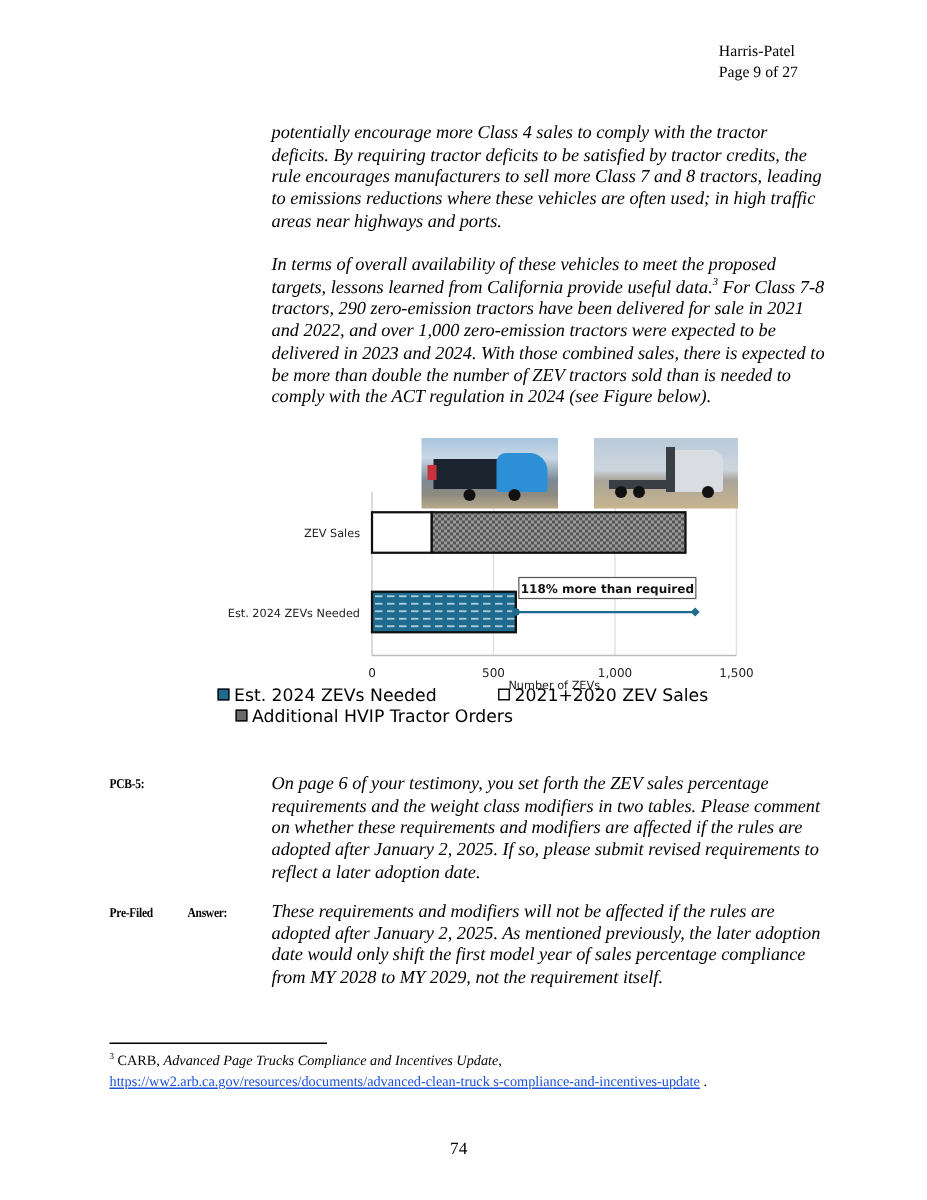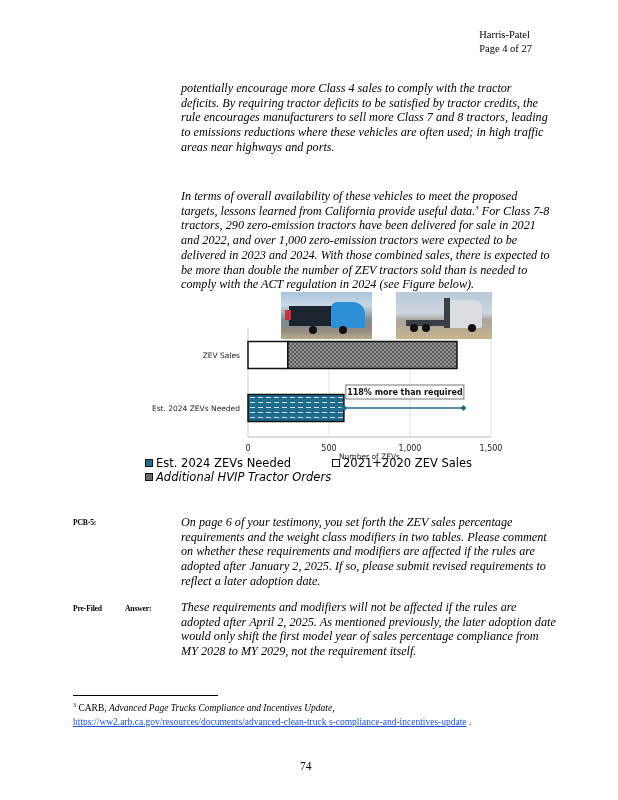--- a/index.html
+++ b/index.html
@@ -4,21 +4,21 @@
 <style>
   html, body { margin: 0; padding: 0; background: #ffffff; }
   body { width: 618px; height: 800px; position: relative; overflow: hidden;
          font-family: "Liberation Serif", serif; color: #000; }
   .abs { position: absolute; }
   .header { right: 86px; top: 28px; text-align: left; font-size: 10.5px; line-height: 14px; }
   .para { left: 181px; width: 370px; font-size: 12.2px; line-height: 14.7px; font-style: italic; }
   .para p { margin: 0; }
   .para sup { font-size: 7px; vertical-align: super; line-height: 0; }
   #p1 { top: 81px; }
-  #p2 { top: 169px; margin-top: 20px; }
+  #p2 { top: 169px; }
   .label-small { font-size: 9px; font-weight: bold; letter-spacing: -0.2px; transform: scaleX(0.85); transform-origin: left; }
   #pcb-label { left: 73px; top: 517px; }
   #prefiled-label { left: 73px; top: 603px; }
   #answer-label { left: 125px; top: 603px; }
   #pcb-text { top: 515px; left: 181px; width: 375px; }
   #answer-text { top: 600px; left: 181px; width: 375px; }
   .footrule { left: 73px; top: 695px; width: 145px; height: 1px; background: #000; }
   .footnote { left: 73px; top: 701px; font-size: 9.5px; line-height: 14px; }
   .footnote sup { font-size: 6px; vertical-align: super; line-height: 0; }
   .footnote a { color: #1a4fd6; text-decoration: underline; }
@@ -28,21 +28,21 @@
   .photo { position: absolute; overflow: hidden; }
   .legend { left: 145px; top: 457px; font-family: "DejaVu Sans", sans-serif; font-size: 11.5px; line-height: 13px; }
   .legend .item { position: absolute; white-space: nowrap; }
   .legend .sw { display: inline-block; width: 8px; height: 8px; margin-right: 3px; vertical-align: 0px; border: 1px solid #111; box-sizing: border-box; }
 </style>
 </head>
 <body>
 
 <div class="abs header">
   <div>Harris-Patel</div>
-  <div>Page 4 of 27</div>
+  <div>Page 9 of 27</div>
 </div>
 
 <div class="abs para" id="p1">
   <p>potentially encourage more Class 4 sales to comply with the tractor deficits. By requiring tractor deficits to be satisfied by tractor credits, the rule encourages manufacturers to sell more Class 7 and 8 tractors, leading to emissions reductions where these vehicles are often used; in high traffic areas near highways and ports.</p>
 </div>
 
 <div class="abs para" id="p2">
   <p><span>In terms of overall availability of these vehicles to meet the proposed targets, lessons learned from California provide useful data.</span><sup>3</sup><span> For Class 7-8 tractors, 290 zero-emission tractors have been delivered for sale in 2021 and 2022, and over 1,000 zero-emission tractors were expected to be delivered in 2023 and 2024. With those combined sales, there is expected to be more than double the number of ZEV tractors sold than is needed to comply with the ACT regulation in 2024 (see Figure below).</span></p>
 </div>
 
@@ -105,31 +105,31 @@
   </div>
 </div>
 
 <div class="abs legend">
   <div class="item" style="left:0; top:0;">
     <span class="sw" style="background:#1f6b8e;"></span><span>Est. 2024 ZEVs Needed</span>
   </div>
   <div class="item" style="left:187px; top:0;">
     <span class="sw" style="background:#fff;"></span><span>2021+2020 ZEV Sales</span>
   </div>
-  <div class="item" style="left:0; top:14px;font-style:italic;">
+  <div class="item" style="left:12px; top:14px;">
     <span class="sw" style="background:#6a6a6a;"></span><span>Additional HVIP Tractor Orders</span>
   </div>
 </div>
 
 <div class="abs label-small" id="pcb-label">PCB-5:</div>
 <div class="abs para" id="pcb-text">On page 6 of your testimony, you set forth the ZEV sales percentage requirements and the weight class modifiers in two tables. Please comment on whether these requirements and modifiers are affected if the rules are adopted after January 2, 2025. If so, please submit revised requirements to reflect a later adoption date.</div>
 
 <div class="abs label-small" id="prefiled-label">Pre-Filed</div>
 <div class="abs label-small" id="answer-label">Answer:</div>
-<div class="abs para" id="answer-text">These requirements and modifiers will not be affected if the rules are adopted after April 2, 2025. As mentioned previously, the later adoption date would only shift the first model year of sales percentage compliance from MY 2028 to MY 2029, not the requirement itself.</div>
+<div class="abs para" id="answer-text">These requirements and modifiers will not be affected if the rules are adopted after January 2, 2025. As mentioned previously, the later adoption date would only shift the first model year of sales percentage compliance from MY 2028 to MY 2029, not the requirement itself.</div>
 
 <div class="abs footrule"></div>
 <div class="abs footnote">
   <div><sup>3</sup>&nbsp;<span>CARB, </span><i>Advanced Page Trucks Compliance and Incentives Update</i><span>,</span></div>
   <div><a>https://ww2.arb.ca.gov/resources/documents/advanced-clean-truck  s-compliance-and-incentives-update</a><span> .</span></div>
 </div>
 
 <div class="abs pagenum">74</div>
 
 </body></html>

